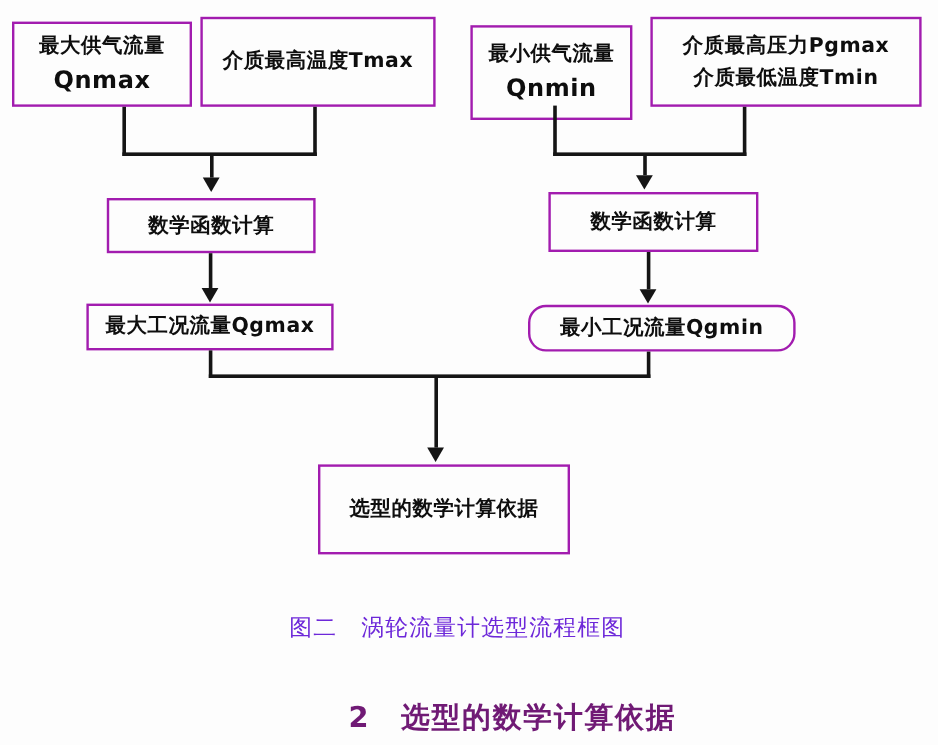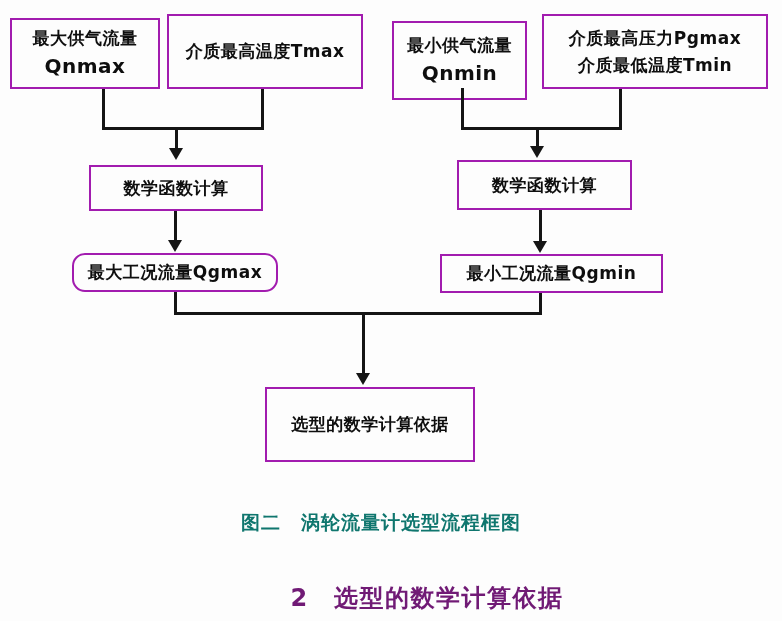--- a/index.html
+++ b/index.html
@@ -44,46 +44,46 @@
     border-left: 7px solid transparent;
     border-right: 7px solid transparent;
     border-top: 12px solid #151515;
   }
   .caption {
     position: absolute;
     left: 81px;
     top: 510px;
     width: 600px;
     text-align: center;
-    font-weight: bold;
+    font-weight: normal;
     font-size: 19px;
     letter-spacing: 1px;
-    color: #0f766e;
+    color: #6d28d9;
   }
   .heading {
     position: absolute;
     left: 127px;
     top: 582px;
     width: 600px;
     text-align: center;
     font-weight: bold;
     font-size: 24px;
     letter-spacing: 1.5px;
     color: #701a75;
   }
 
   
   .b-qnmax      { left: 10px;  top: 18px;  width: 150px; height: 71px; }
   .b-pgmin-tmax { left: 167px; top: 14px;  width: 196px; height: 75px; }
   .b-qnmin      { left: 392px; top: 21px;  width: 135px; height: 79px; }
   .b-pgmax-tmin { left: 542px; top: 14px;  width: 226px; height: 75px; }
   .b-calc-left  { left: 89px;  top: 165px; width: 174px; height: 46px; }
   .b-calc-right { left: 457px; top: 160px; width: 175px; height: 50px; }
-  .b-qgmax      { left: 72px;  top: 253px; width: 206px; height: 39px; border-radius: 13px; }
-  .b-qgmin      { left: 440px; top: 254px; width: 223px; height: 39px; }
+  .b-qgmax      { left: 72px;  top: 253px; width: 206px; height: 39px; }
+  .b-qgmin      { left: 440px; top: 254px; width: 223px; height: 39px; border-radius: 15px; }
   .b-result     { left: 265px; top: 387px; width: 210px; height: 75px; }
 </style>
 </head>
 <body>
 
 <div class="stage">
 
   <div class="fbox b-qnmax">
     <span>最大供气流量</span>
     <span class="sub">Qnmax</span>

